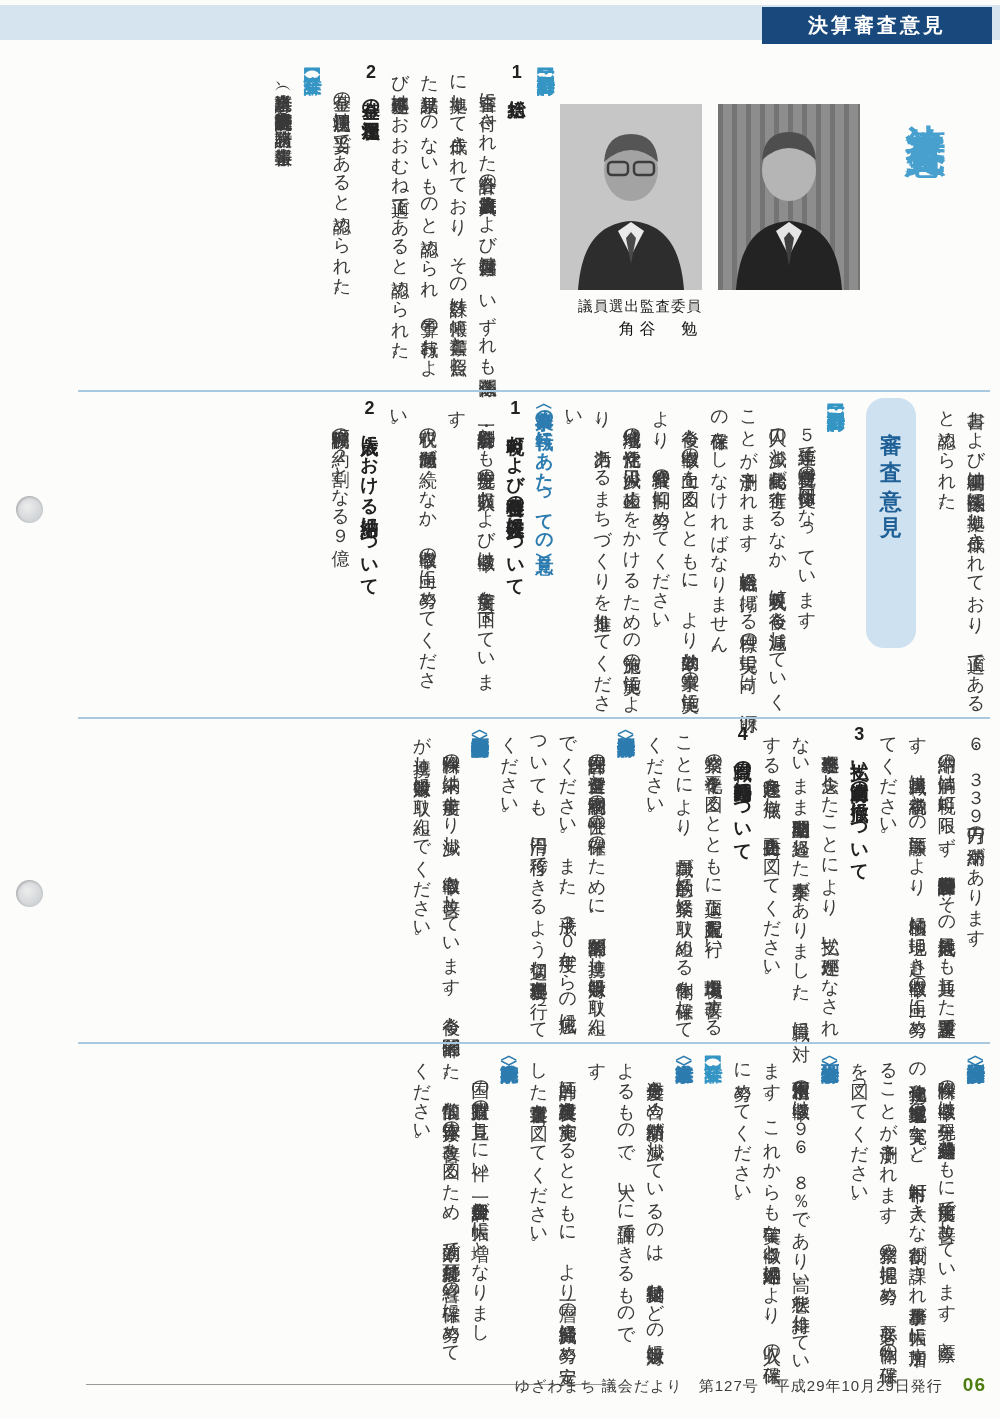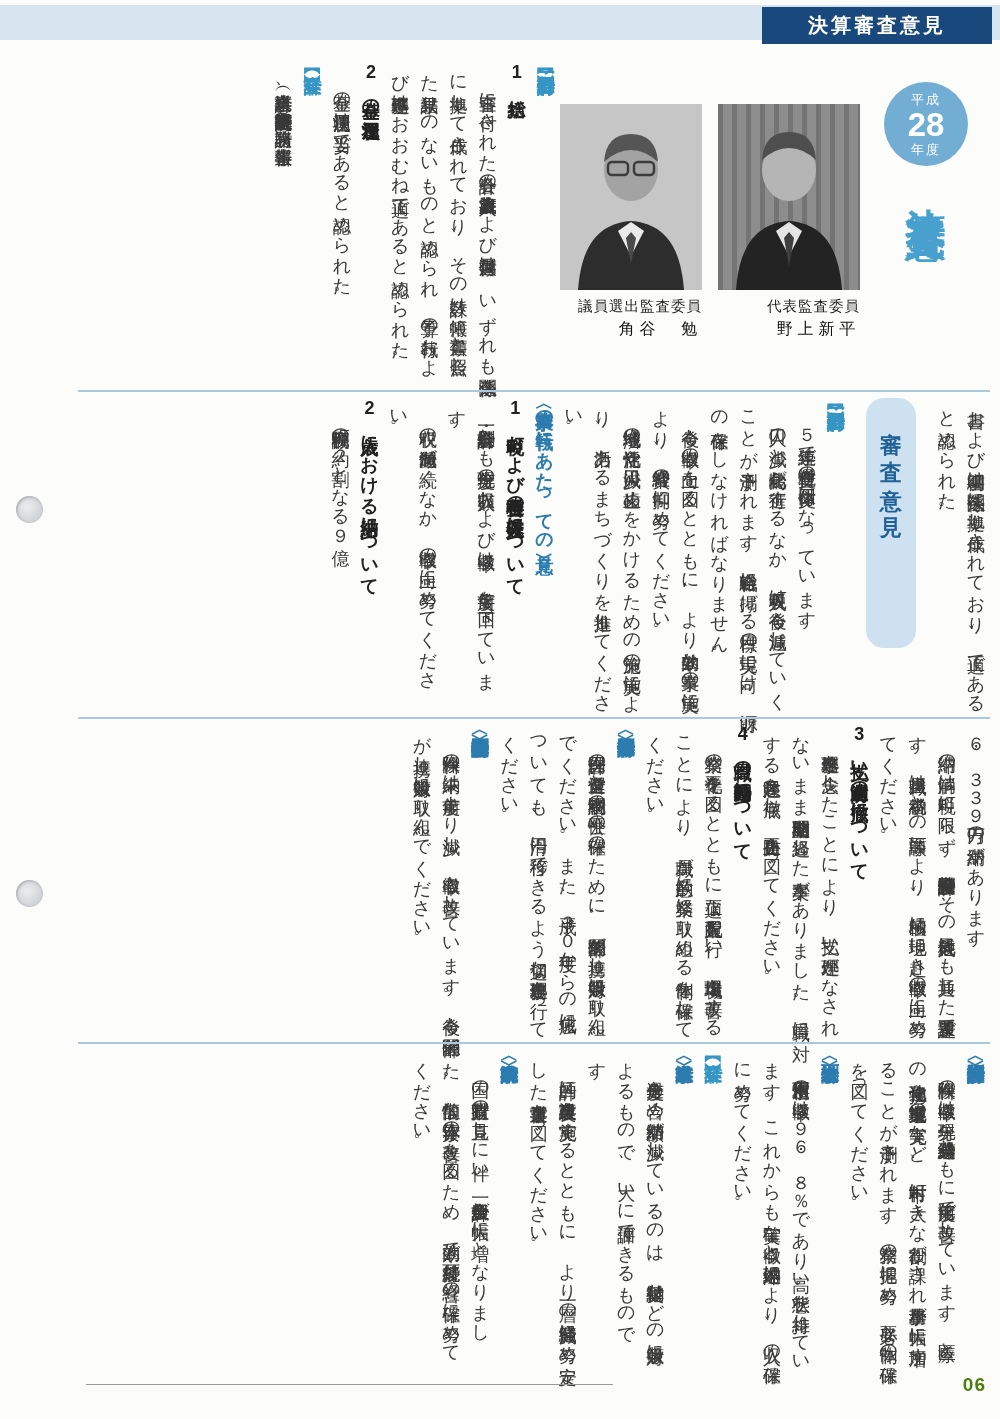--- a/index.html
+++ b/index.html
@@ -120,33 +120,24 @@
             <rect width="5" height="186" fill="#747474"></rect>
           </pattern>
         </defs>
         <rect x="0" y="0" width="142" height="186" fill="url(#curtain)"></rect>
         <ellipse cx="71" cy="66" rx="27" ry="31" fill="#b5b5b5"></ellipse>
         <path d="M44,56 Q46,28 71,28 Q96,28 98,56 Q85,44 71,44 Q57,44 44,56 Z" fill="#4e4e4e"></path>
         <path d="M18,186 C22,132 46,119 71,117 C96,119 120,132 124,186 Z" fill="#232323"></path>
         <polygon points="71,118 58,127 71,152 84,127" fill="#e5e5e5"></polygon>
         <polygon points="71,128 66,134 71,162 76,134" fill="#3f3f3f"></polygon>
       </svg>
-      <figcaption>
-        <div class="cap-role">代表監査委員</div>
-        <div class="cap-name">野上新平</div>
-      </figcaption>
     </figure>
   </div>
 
   <div class="titleblock">
-    <div class="year-badge">
-      <span class="era">平成</span>
-      <span class="yr">28</span>
-      <span class="era">年度</span>
-    </div>
     <div class="title-main">決算審査意見</div>
   </div>
 </div>
 
 <div class="sep" id="sep1"></div>
 
 <div class="row vtext" id="row2">
   <p>書および明細書は関係法令に準拠し作成されており、適正であると認められた。</p>
   <div class="shinsa-box">審査意見</div>
   <p class="bhead">【一般会計・特別会計】</p>
@@ -187,17 +178,18 @@
   <p class="bhead">【企業会計】</p>
   <p class="ahead">〈水道事業会計〉</p>
   <p class="ind">過年度分を含め滞納額が減少しているのは、納付勧奨などの徴収対策によるもので、大いに評価できるものです。</p>
   <p class="ind">計画的に建設改良事業を実施するとともに、より一層の経費節減に努め安定した事業運営を図ってください。</p>
   <p class="ahead">〈病院事業会計〉</p>
   <p class="ind">国の財政措置の見直しに伴い、一般会計負担金が大幅に増となりました。恒常的な赤字体質の改善を図るため、効率的で持続可能な経営の確保に努めてください。</p>
 </div>
 
 <div class="foot-line"></div>
 <div class="footer">
+  <span class="foot-issue">ゆざわまち 議会だより　第127号　平成29年10月29日発行</span>
   <span class="foot-page">06</span>
 </div>
 
 <div class="hole" id="hole1"></div>
 <div class="hole" id="hole2"></div>
 
 </body></html>

